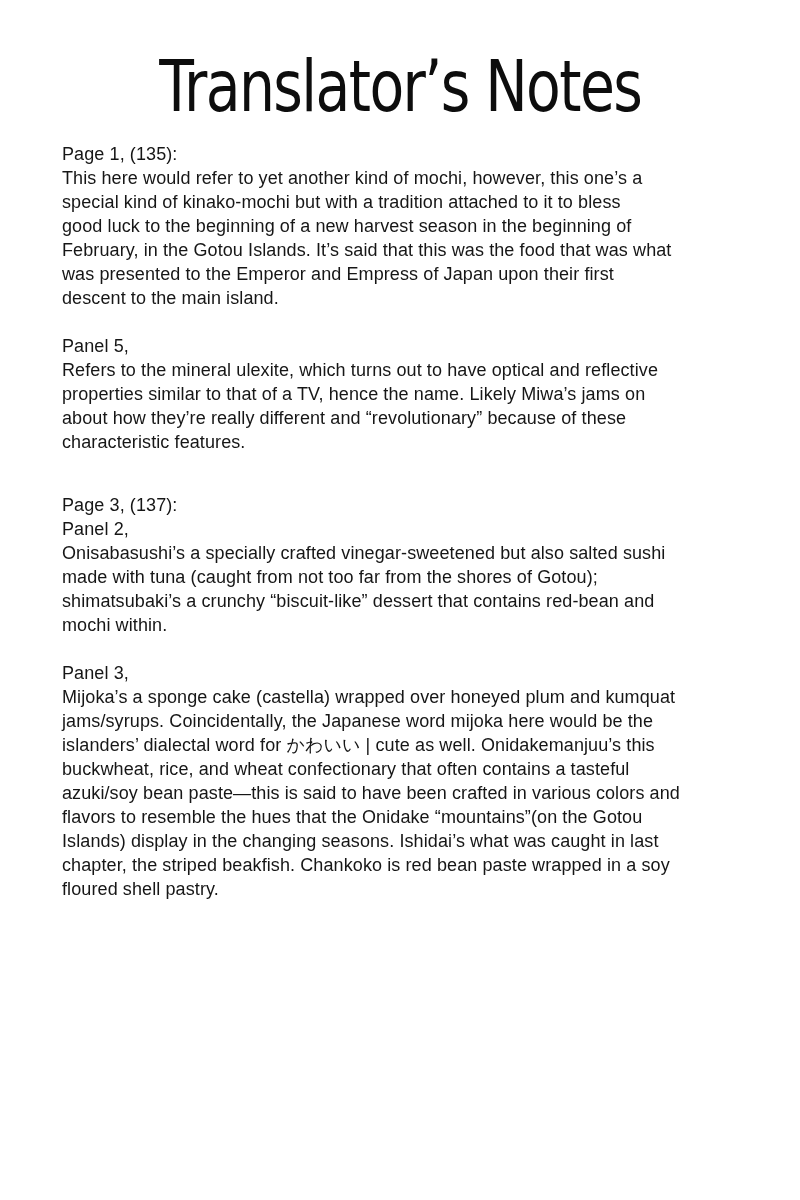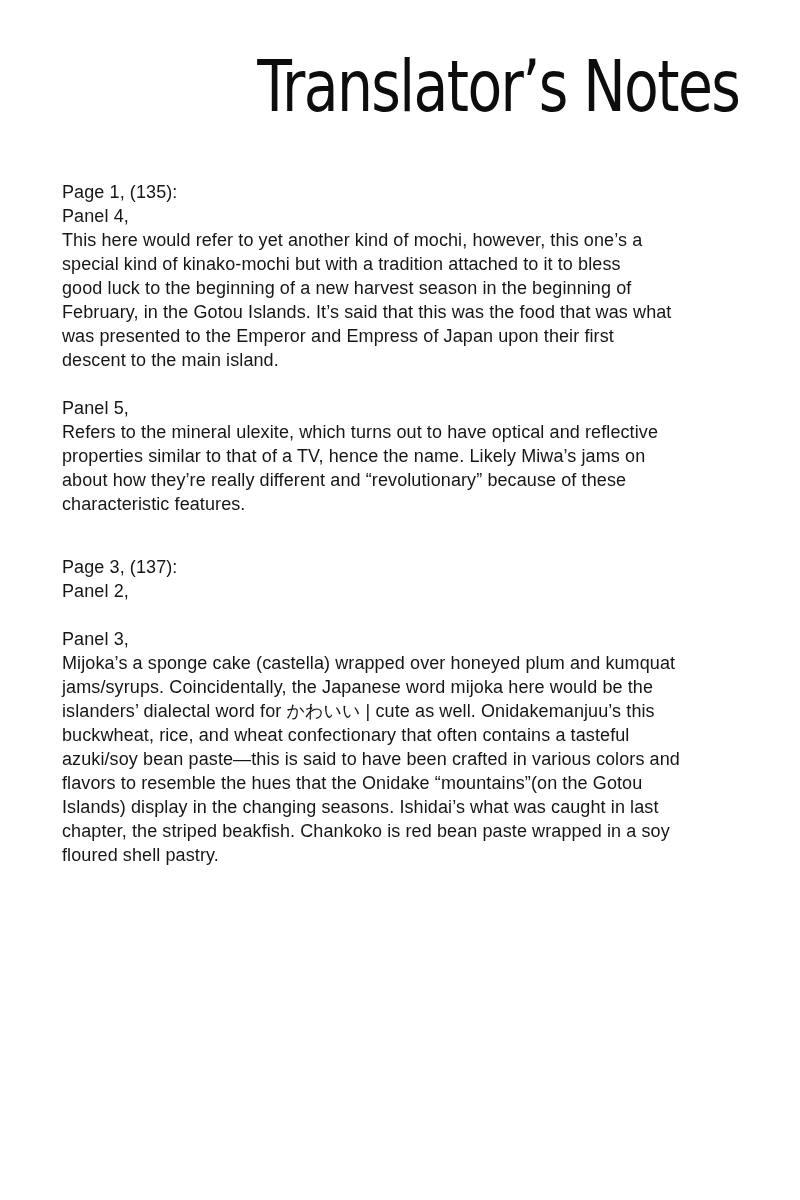--- a/index.html
+++ b/index.html
@@ -11,23 +11,23 @@
     position: relative;
     width: 800px;
     height: 1200px;
     background: #ffffff;
     color: #161616;
     font-family: "Liberation Sans", sans-serif;
     overflow: hidden;
   }
   .title-wrap {
     margin-top: 46px;
-    margin-bottom: 52px;
+    margin-bottom: 14px;
     height: 82px;
-    text-align: right;
+    text-align: center;
   }
   .title {
     display: inline-block;
     font-family: "DejaVu Sans", sans-serif;
     font-size: 71px;
     font-weight: 500;
     line-height: 82px;
     letter-spacing: -2px;
     white-space: nowrap;
     transform: scaleX(0.80);
@@ -53,41 +53,44 @@
 
   <div class="title-wrap">
     <div class="title">Translator’s Notes</div>
   </div>
 
   <div class="content">
 
     <div class="section">
       <div class="heading">Page 1, (135):</div>
       <div class="panel">
-        <div class="panel-label">Panel 4,</div>
         <div class="panel-text">This here would refer to yet another kind of mochi, however, this one’s a
 special kind of kinako-mochi but with a tradition attached to it to bless
 good luck to the beginning of a new harvest season in the beginning of
 February, in the Gotou Islands. It’s said that this was the food that was what
 was presented to the Emperor and Empress of Japan upon their first
 descent to the main island.</div>
       </div>
       <div class="panel">
         <div class="panel-label">Panel 5,</div>
         <div class="panel-text">Refers to the mineral ulexite, which turns out to have optical and reflective
 properties similar to that of a TV, hence the name. Likely Miwa’s jams on
 about how they’re really different and “revolutionary” because of these
 characteristic features.</div>
       </div>
     </div>
 
     <div class="section">
       <div class="heading">Page 3, (137):</div>
       <div class="panel">
         <div class="panel-label">Panel 2,</div>
+        <div class="panel-text">Onisabasushi’s a specially crafted vinegar-sweetened but also salted sushi
+made with tuna (caught from not too far from the shores of Gotou);
+shimatsubaki’s a crunchy “biscuit-like” dessert that contains red-bean and
+mochi within.</div>
       </div>
       <div class="panel">
         <div class="panel-label">Panel 3,</div>
         <div class="panel-text">Mijoka’s a sponge cake (castella) wrapped over honeyed plum and kumquat
 jams/syrups. Coincidentally, the Japanese word mijoka here would be the
 islanders’ dialectal word for かわいい | cute as well. Onidakemanjuu’s this
 buckwheat, rice, and wheat confectionary that often contains a tasteful
 azuki/soy bean paste—this is said to have been crafted in various colors and
 flavors to resemble the hues that the Onidake “mountains”(on the Gotou
 Islands) display in the changing seasons. Ishidai’s what was caught in last

